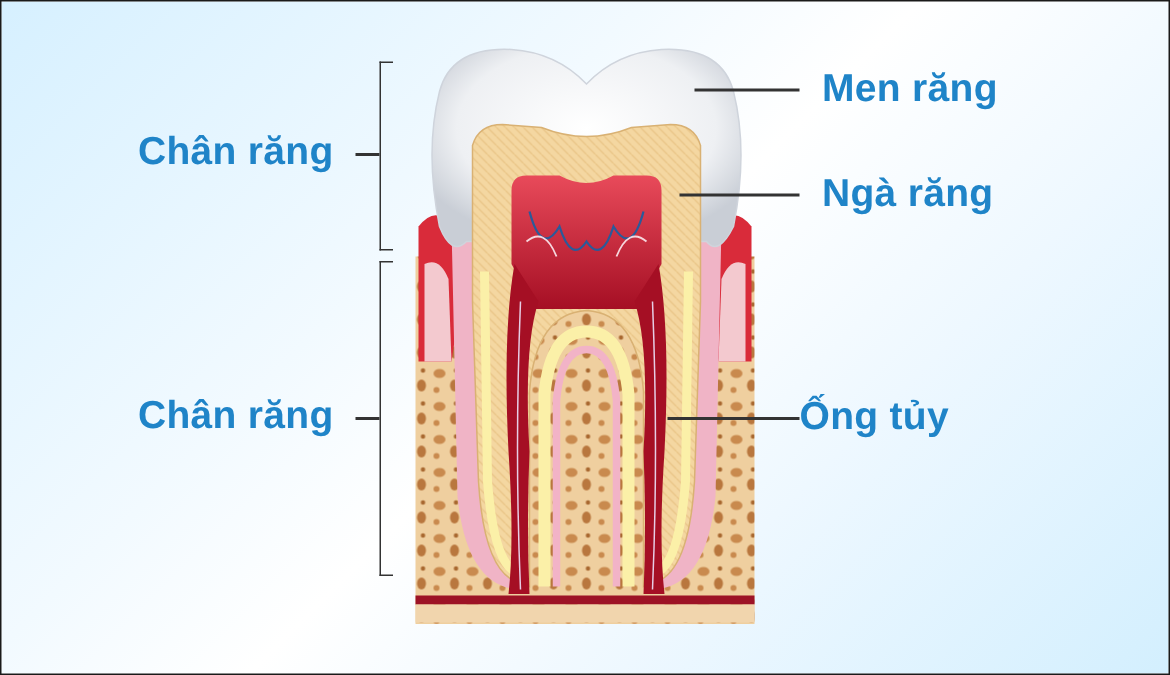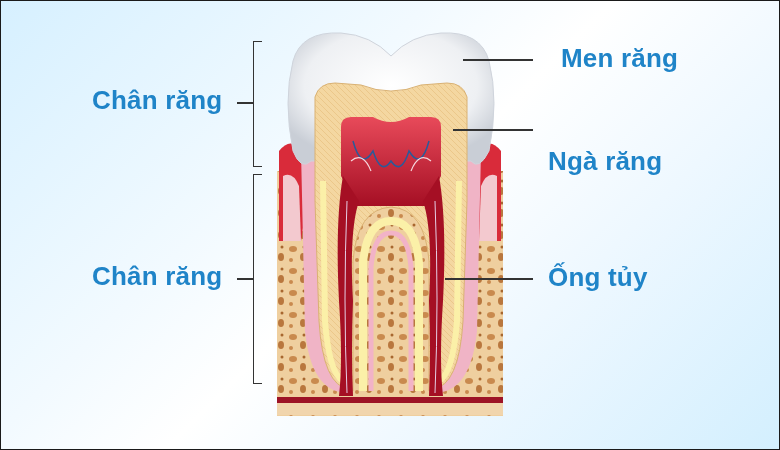--- a/index.html
+++ b/index.html
@@ -81,16 +81,16 @@
   <div class="bracket" style="left:252px;top:173px;height:208px;"></div>
   <div class="line" style="left:236px;top:277px;width:16px;"></div>
 
   <div class="label" style="left:91px;top:84px;">Chân răng</div>
   <div class="label" style="left:91px;top:260px;text-align:right;">Chân răng</div>
 
   <div class="line" style="left:462px;top:58px;width:70px;"></div>
   <div class="line" style="left:452px;top:128px;width:80px;"></div>
   <div class="line" style="left:444px;top:277px;width:88px;"></div>
 
-  <div class="label" style="left:547px;top:42px;margin-left:13px;">Men răng</div>
-  <div class="label" style="left:547px;top:112px;margin-top:33px;">Ngà răng</div>
-  <div class="label" style="left:547px;top:261px;">Ống tủy</div>
+  <div class="label" style="left:547px;top:42px;">Men răng</div>
+  <div class="label" style="left:547px;top:112px;">Ngà răng</div>
+  <div class="label" style="left:532px;top:261px;">Ống tủy</div>
 </div>
 
 </body></html>

